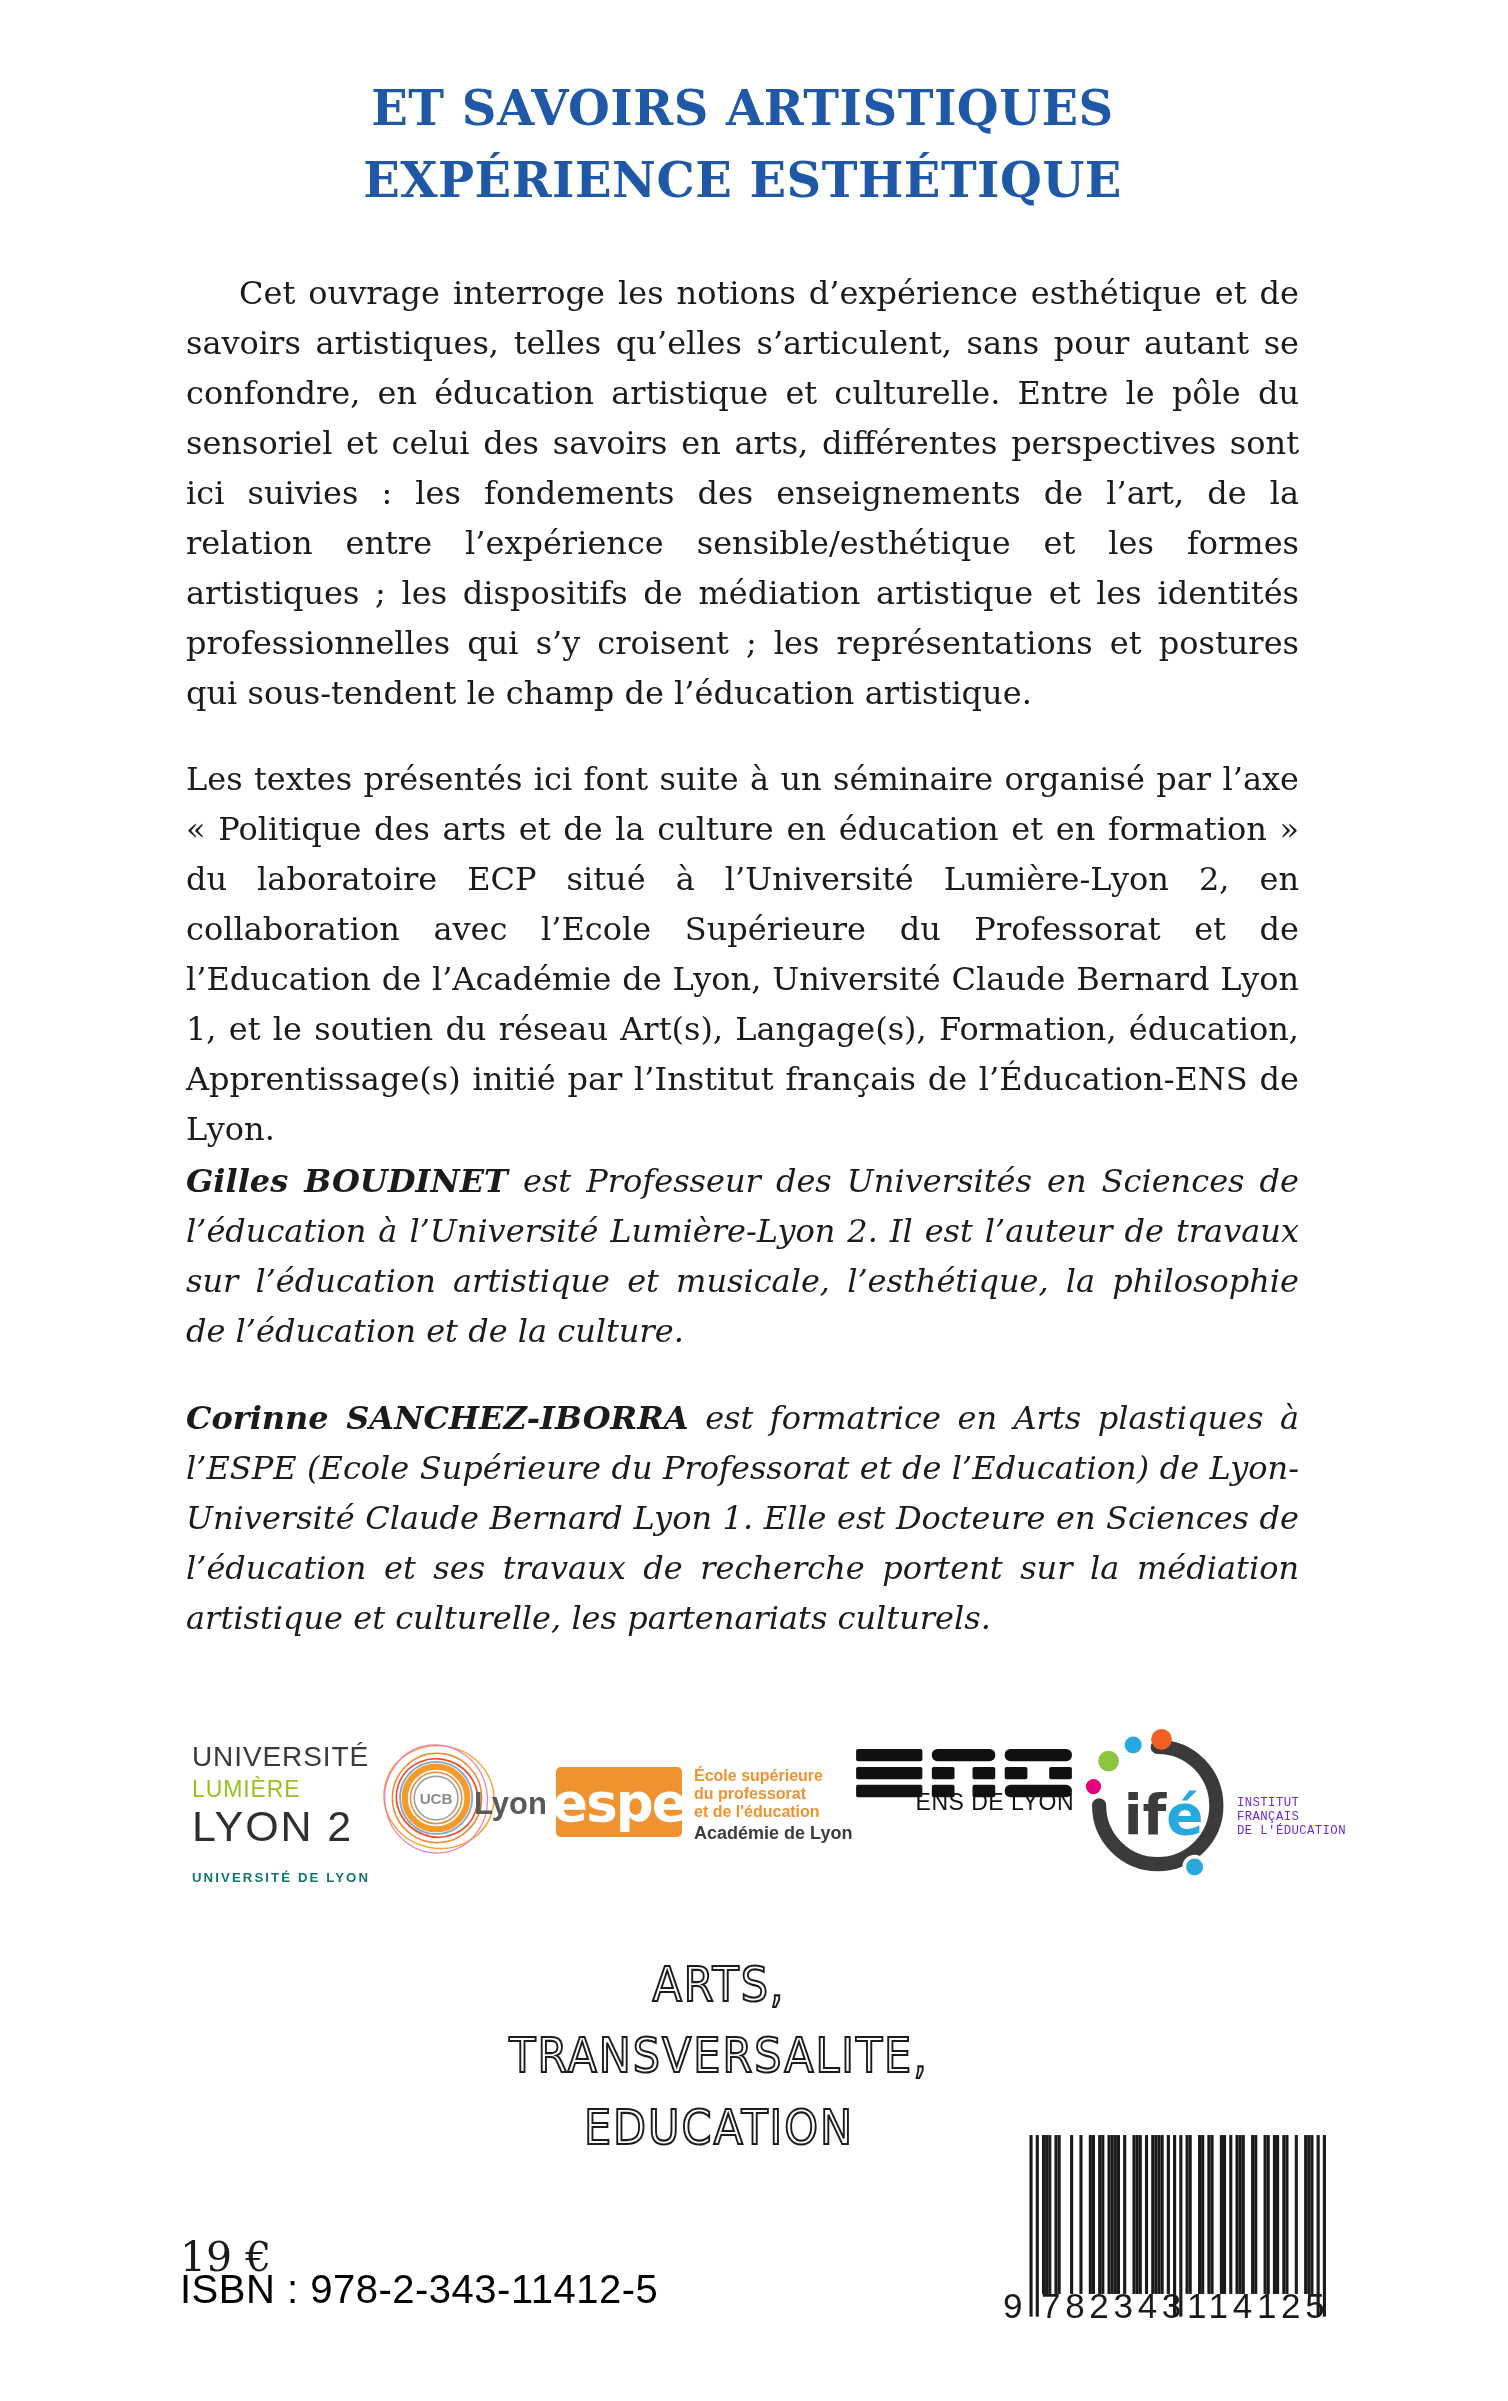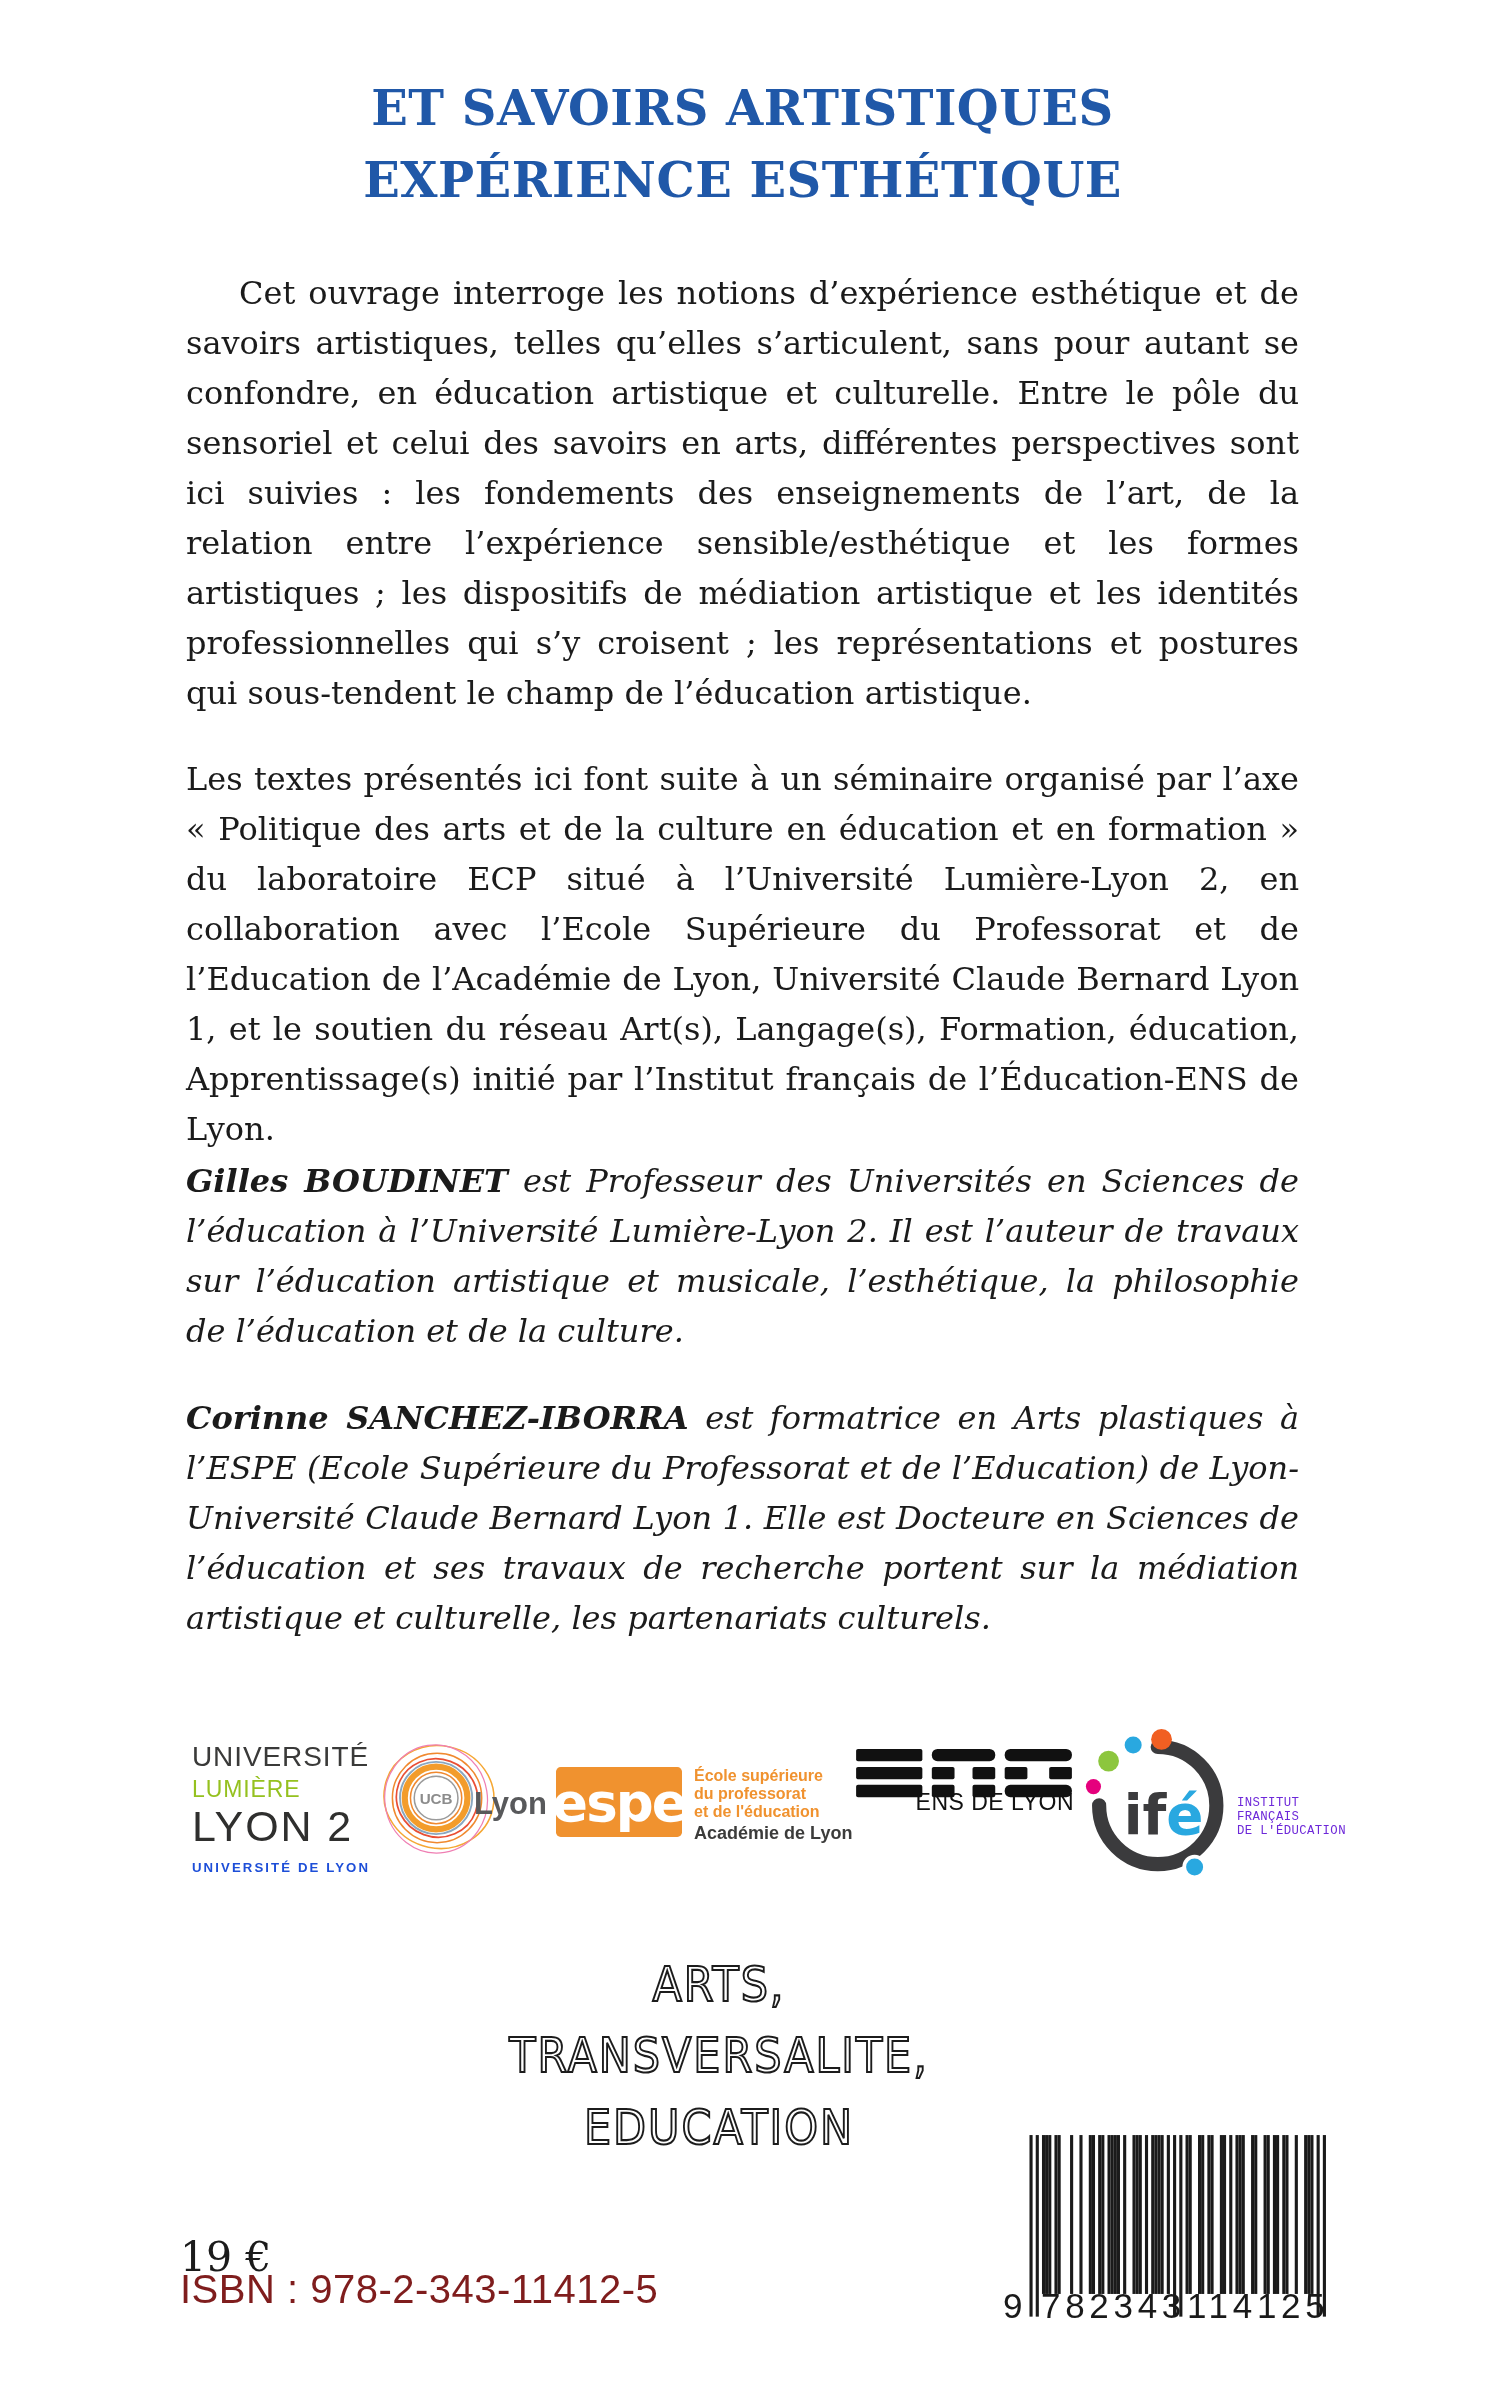--- a/index.html
+++ b/index.html
@@ -20,21 +20,21 @@
   .bio .bio-name{font-weight:700;}
   .bio1{top:1156px;}
   .bio2{top:1393px;}
 
   
   .logos{position:absolute;left:0;top:1694px;width:1508px;height:189px;}
   .lyon2{position:absolute;left:192px;top:49px;font-family:"Liberation Sans",sans-serif;line-height:1;}
   .lyon2 .l1{font-size:28px;color:#3a3a39;letter-spacing:0.9px;}
   .lyon2 .l2{font-size:23px;color:#95c11f;letter-spacing:0.9px;margin-top:6.6px;}
   .lyon2 .l3{font-size:43px;color:#2f2f2e;letter-spacing:1.9px;margin-top:4.7px;}
-  .lyon2 .l4{font-size:13.2px;color:#1d4ed8;font-weight:700;letter-spacing:2.1px;margin-top:13px;}
+  .lyon2 .l4{font-size:13.2px;color:#0f766e;font-weight:700;letter-spacing:2.1px;margin-top:23px;}
 
   .lyon1-svg{position:absolute;left:381px;top:47px;}
   .lyon1-label{position:absolute;left:474px;top:92px;font-family:"Liberation Sans",sans-serif;
                font-weight:700;font-size:31px;color:#58595b;}
 
   .espe{position:absolute;left:556px;top:73px;width:126px;height:70px;background:#f0922f;
         border-radius:4.7px;display:flex;align-items:center;justify-content:center;}
   .espe-word{font-family:"DejaVu Sans",sans-serif;font-weight:700;font-size:53px;color:#fff;
              letter-spacing:-1.9px;line-height:1;}
   .espe-text{position:absolute;left:694px;top:74px;font-family:"Liberation Sans",sans-serif;line-height:1;}
@@ -51,21 +51,21 @@
 
   
   .collection{position:absolute;top:1948px;left:186px;width:1066px;text-align:center;
               font-family:"DejaVu Sans",sans-serif;font-size:43px;line-height:64px;letter-spacing:1.9px;
               color:#ffffff;-webkit-text-stroke:1.9px #1c1c1c;transform:scaleY(1.12);transform-origin:top center;}
   .collection span{display:block;}
 
   
   .price{position:absolute;left:180px;top:2233px;font-size:41px;}
   .isbn{position:absolute;left:180px;top:2267px;font-family:"Liberation Sans",sans-serif;
-        font-size:40px;letter-spacing:0.5px;color:#7f1d1d;}
+        font-size:40px;letter-spacing:0.5px;color:#000000;}
 
   .barcode{position:absolute;left:1003px;top:2135px;width:331px;height:194px;}
   .bc-digits span{position:absolute;font-family:"Liberation Sans",sans-serif;font-size:35px;
                   color:#1a1a1a;top:151px;}
   .bc-first{left:0px;}
   .bc-g1{left:38px;width:131px;text-align:center;letter-spacing:4.7px;}
   .bc-g2{left:184px;width:132px;text-align:center;letter-spacing:4.7px;}
 </style>
 </head>
 <body>

